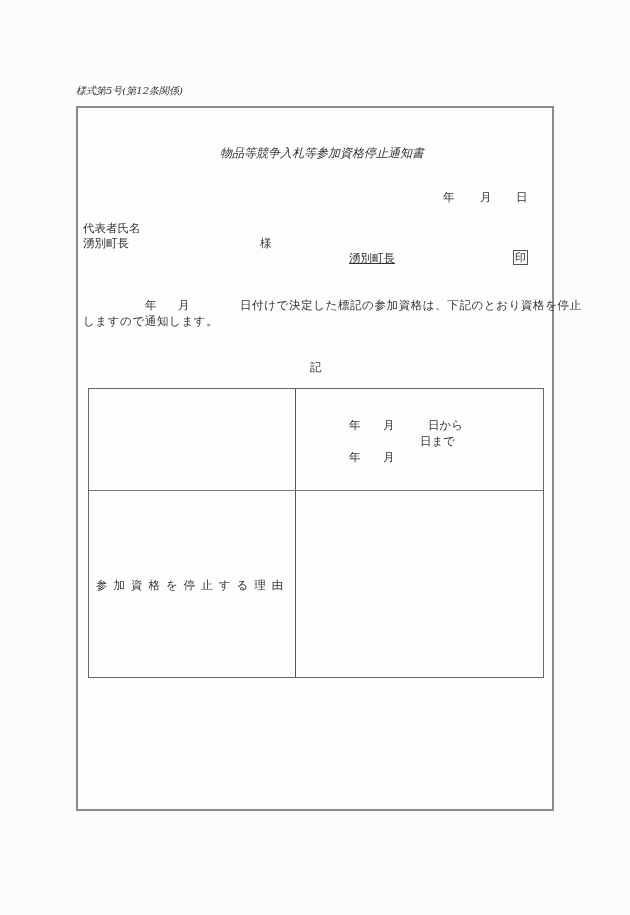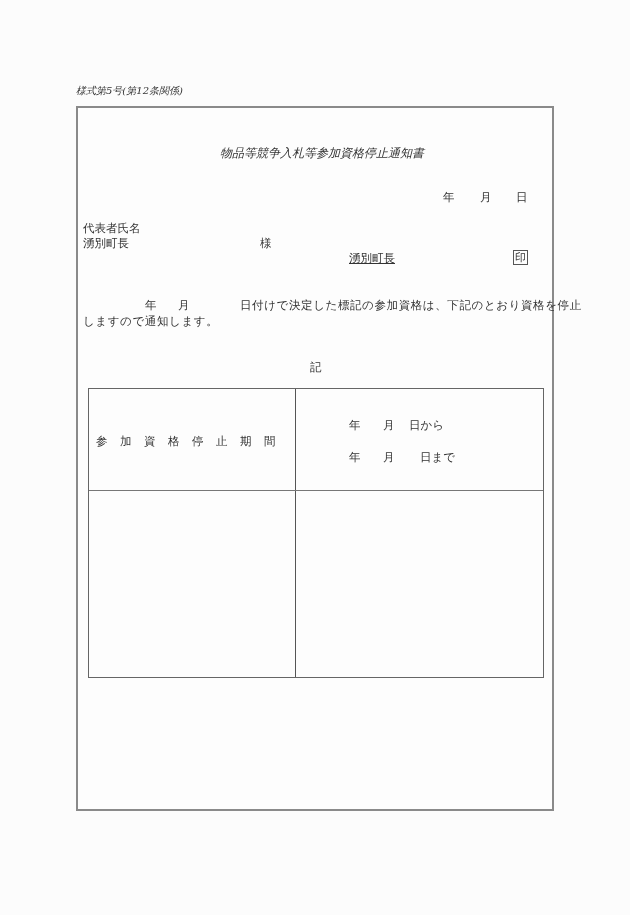--- a/index.html
+++ b/index.html
@@ -45,24 +45,24 @@
 <div class="abs" style="left:178px; top:298px;">月</div>
 <div class="abs" style="left:213px; top:298px; letter-spacing:0.6px;margin-left:27px;">日付けで決定した標記の参加資格は、下記のとおり資格を停止</div>
 <div class="abs" style="left:83px; top:314px; letter-spacing:0.6px;">しますので通知します。</div>
 
 <div class="abs" style="left:310px; top:360px;">記</div>
 
 <div class="tbl">
   <div class="vline"></div>
   <div class="hline"></div>
 
-  <div class="abs lbl-spaced" style="left:7px; top:45px;">参加資格停止期間</div>
 
   <div class="abs" style="left:260px; top:29px;">年</div>
   <div class="abs" style="left:294px; top:29px;">月</div>
-  <div class="abs" style="left:320px; top:29px;">日から</div>
+  <div class="abs" style="left:339px; top:29px;">日から</div>
 
   <div class="abs" style="left:260px; top:61px;">年</div>
   <div class="abs" style="left:294px; top:61px;">月</div>
-  <div class="abs" style="left:331px; top:61px;">日まで</div>
+  <div class="abs" style="left:331px; top:45px;">日まで</div>
 
+  <div class="abs lbl-spaced2" style="left:7px; top:189px;">参加資格を停止する理由</div>
   <div class="abs" style="left:215px; top:110px;"></div>
 </div>
 
 </body></html>

